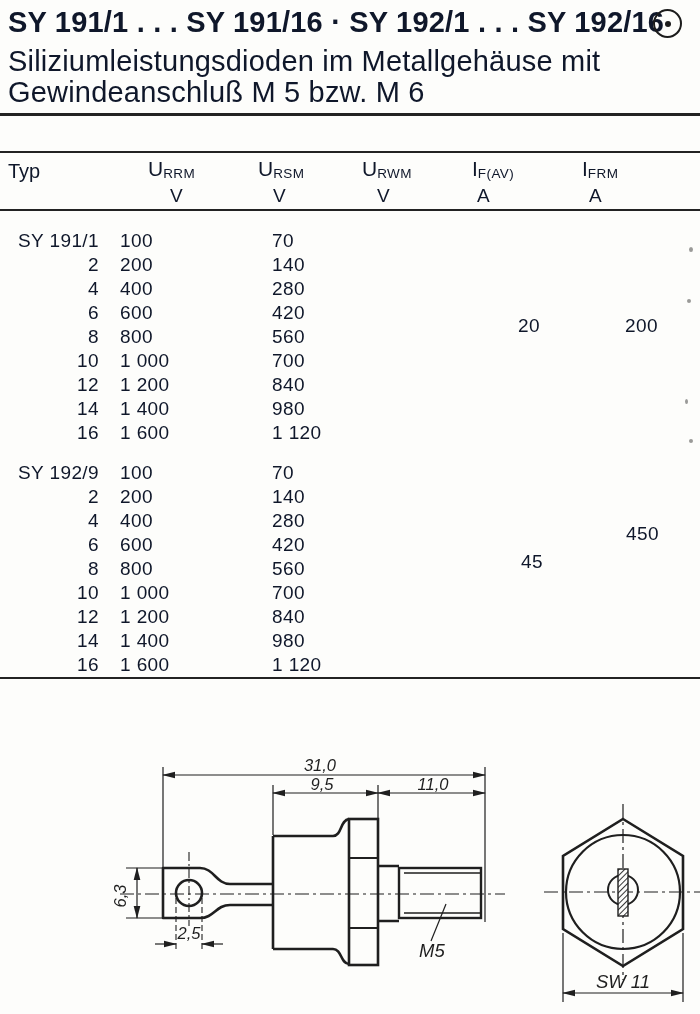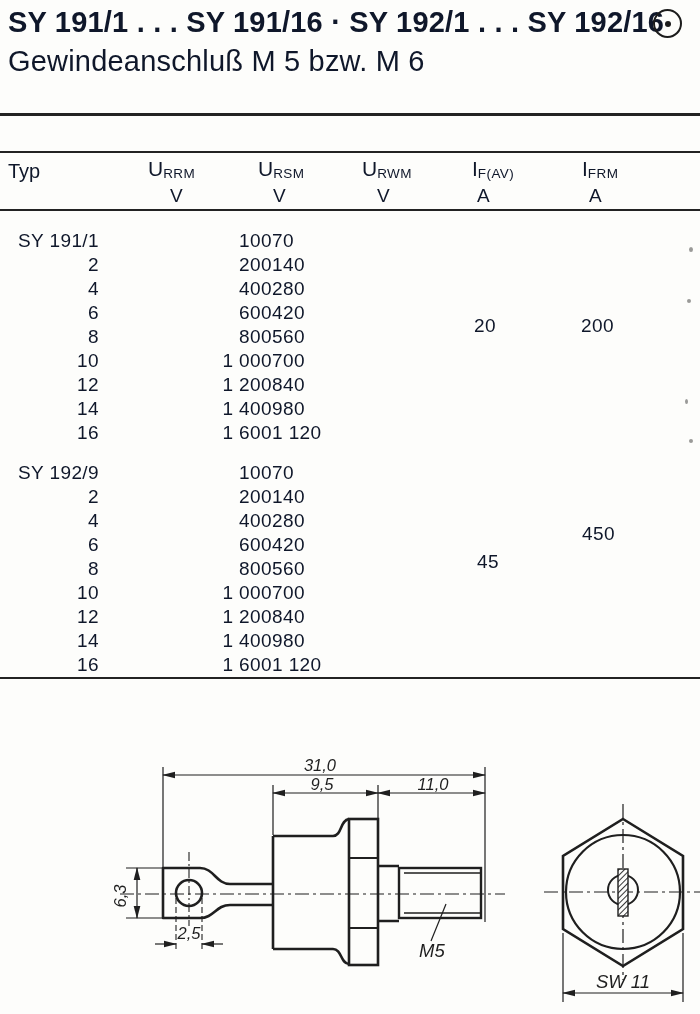--- a/index.html
+++ b/index.html
@@ -23,23 +23,23 @@
   .th{position:absolute;top:157px;font-size:21px;font-weight:400;white-space:nowrap;}
   .th .ths{font-size:13.5px;position:relative;top:2px;letter-spacing:.4px;}
   .typ-h{position:absolute;left:8px;top:160px;font-size:20px;}
   .tu{position:absolute;top:185px;font-size:19px;}
   
   .group{position:absolute;left:0;width:460px;}
   .g1{top:229px;}
   .g2{top:461px;}
   .trow{position:relative;height:24px;line-height:24px;font-size:19px;letter-spacing:.4px;}
   .c-typ{position:absolute;left:0;width:99px;text-align:right;white-space:nowrap;}
-  .c-u1{position:absolute;left:120px;width:152px;text-align:right;white-space:nowrap;}
+  .c-u1{position:absolute;left:120px;width:152px;white-space:nowrap;}
   .c-u2{position:absolute;left:272px;width:140px;text-align:left;white-space:nowrap;}
-  .ival{position:absolute;font-size:19px;letter-spacing:.4px;}
+  .ival{position:absolute;font-size:19px;letter-spacing:.4px;margin-left:44px;}
   .i1{left:474px;top:315px;}
   .i2{left:581px;top:315px;}
   .i3{left:477px;top:551px;}
   .i4{left:582px;top:523px;}
   
   .drawing{position:absolute;left:0;top:0;width:700px;height:1014px;}
   .drawing text{font-family:"Liberation Sans",sans-serif;font-style:italic;fill:#1f1f1f;}
   .d16{font-size:16.5px;}
   .d18{font-size:18.5px;}
   .speck{position:absolute;background:#9a9a98;border-radius:50%;}
@@ -47,20 +47,21 @@
 </head>
 <body>
 
 <div class="page">
 
   <div class="title">SY 191/1 . . . SY 191/16 · SY 192/1 . . . SY 192/16</div>
   <div class="logo">
       <span class="dot"></span>
     </div>
   <div class="subtitle">
+    <div>Siliziumleistungsdioden im Metallgehäuse mit</div>
     <div>Gewindeanschluß M 5 bzw. M 6</div>
   </div>
 
   <div class="rule r1"></div>
   <div class="rule r2"></div>
   <div class="rule r3"></div>
   <div class="rule r4"></div>
 
   <div class="typ-h">Typ</div>
   <div class="th" style="left:148px"><span>U</span><span class="ths">RRM</span></div>

